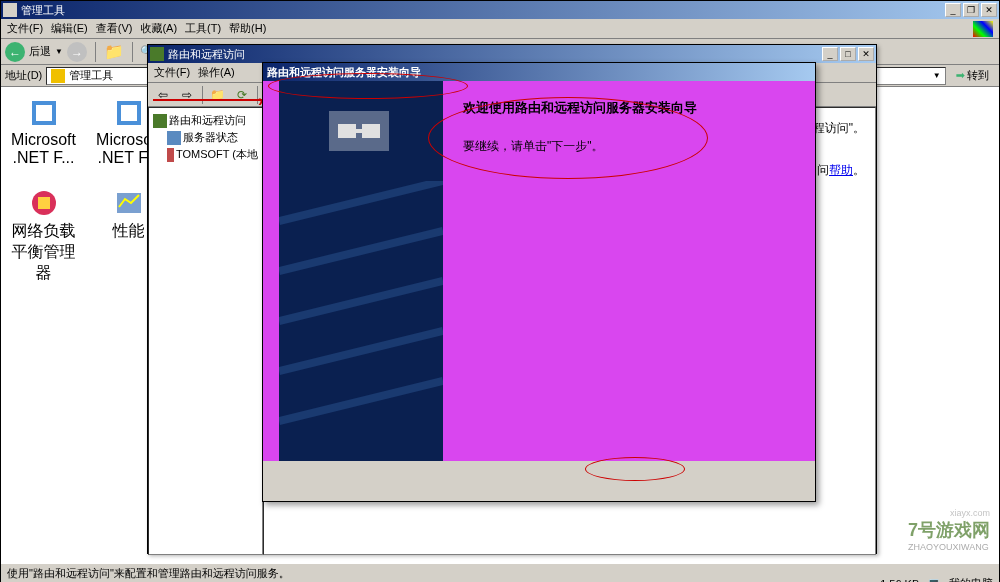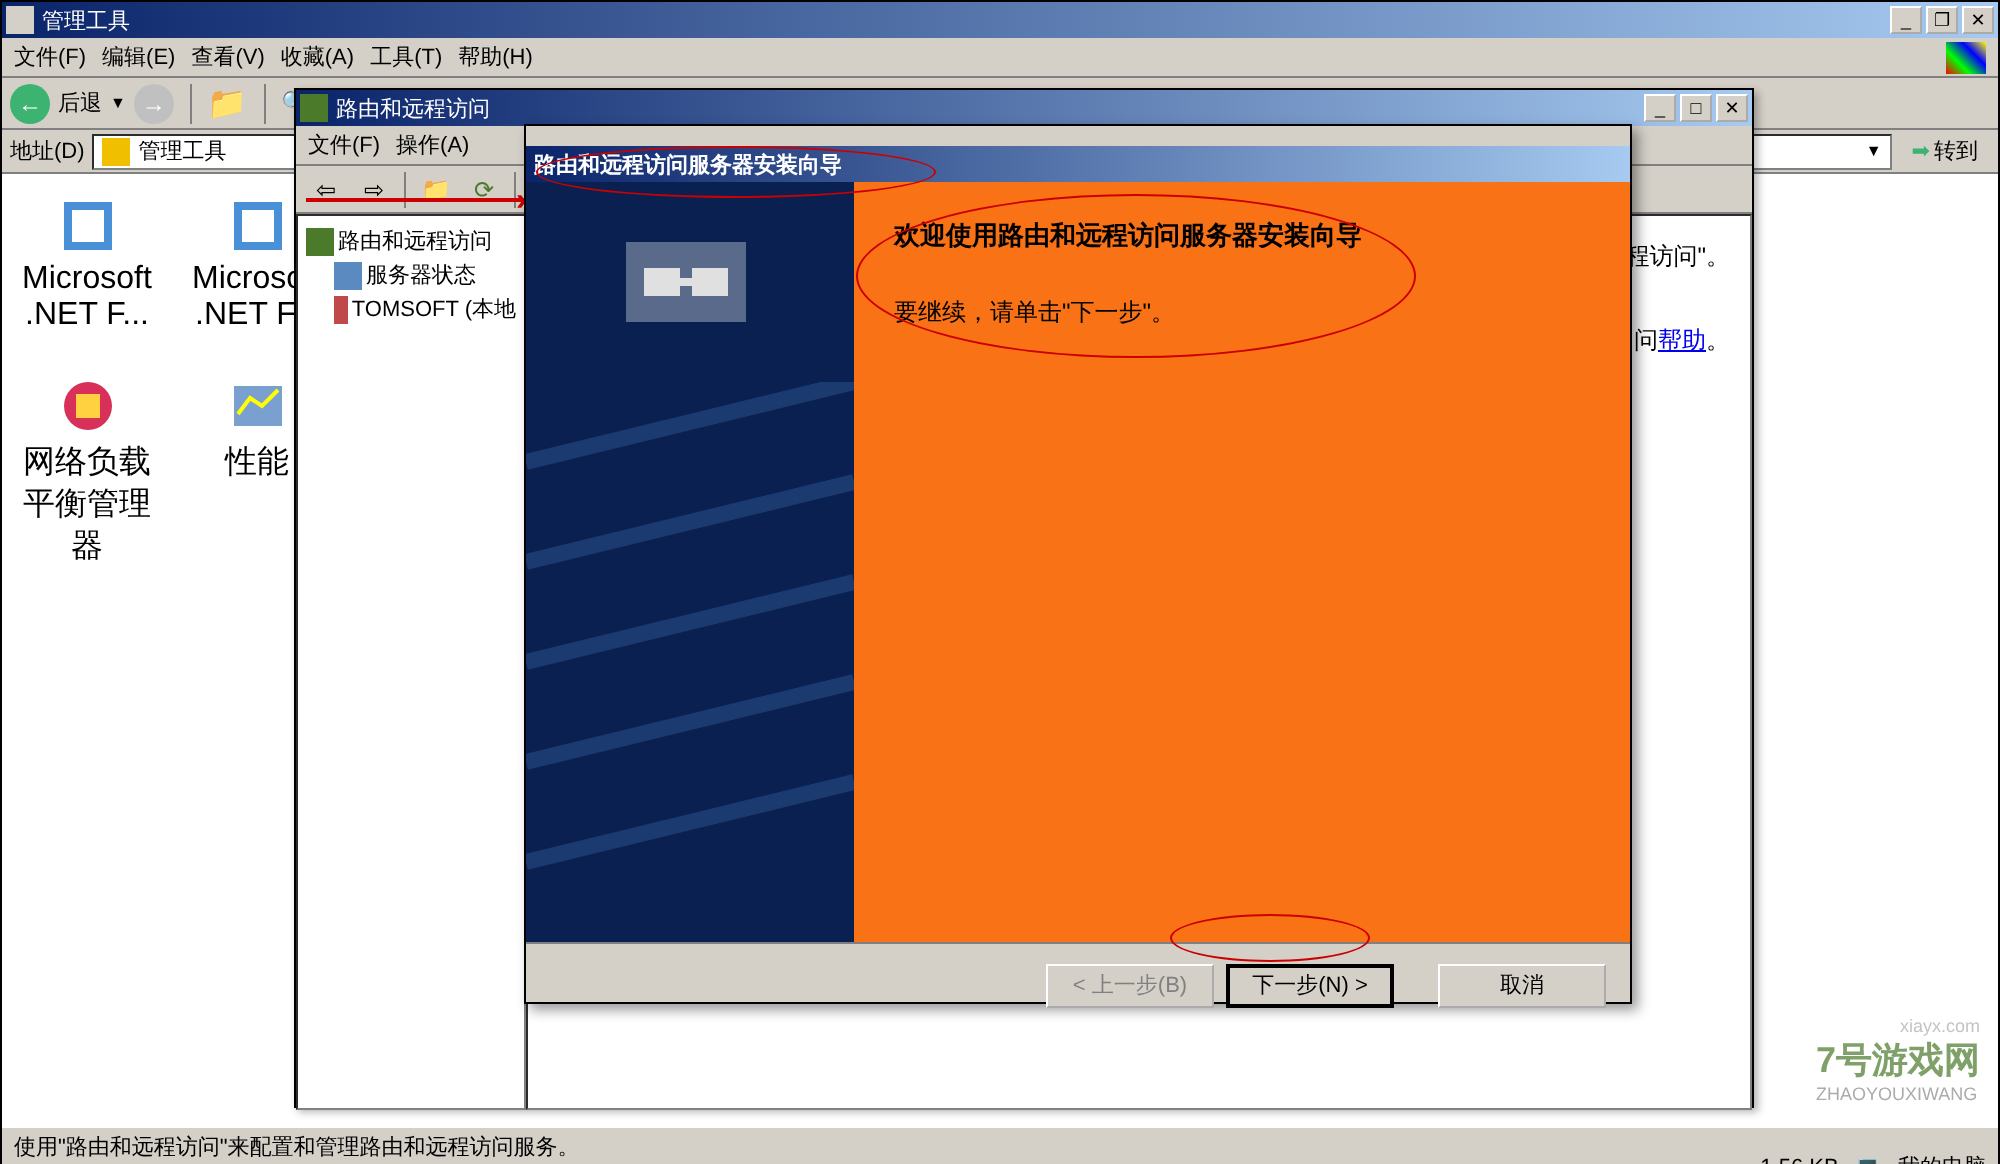--- a/index.html
+++ b/index.html
@@ -44,22 +44,22 @@
     .tree-item { display: flex; align-items: center; gap: 2px; padding: 1px 0; white-space: nowrap; }
     .tree-indent { padding-left: 14px; }
     .tree-icon { width: 14px; height: 14px; }
     
     .mmc-right { flex: 1; background: #fff; border: 1px inset #808080; padding: 10px; font-size: 12px; }
     .mmc-right-text { line-height: 1.8; }
     .link { color: #0000ee; text-decoration: underline; }
     
     
     .wizard { position: absolute; left: 262px; top: 62px; width: 554px; height: 440px; background: #d4d0c8; border: 1px solid #000; box-shadow: 3px 3px 6px rgba(0,0,0,0.4); }
-    .wizard-titlebar { height: 18px; background: linear-gradient(to right, #0a246a, #a6caf0); display: flex; align-items: center; color: #fff; padding: 0 4px; font-size: 11px; font-weight: bold; margin-top: 10px; }
-    .wizard-body { height: 380px; display: flex; background: #f97316; }
+    .wizard-titlebar { height: 18px; background: linear-gradient(to right, #0a246a, #a6caf0); display: flex; align-items: center; color: #fff; padding: 0 4px; font-size: 11px; font-weight: bold; }
+    .wizard-body { height: 380px; display: flex; background: #d946ef; padding-left: 16px; }
     .wizard-side { width: 164px; background: #0a2050; position: relative; }
     .wizard-side-icon { position: absolute; left: 50px; top: 30px; width: 60px; height: 40px; background: #5a6a8a; display: flex; align-items: center; justify-content: center; }
     .wizard-side-icon svg { width: 46px; height: 30px; }
     .wizard-side-lines { position: absolute; left: 0; top: 100px; width: 164px; height: 280px; }
     .wizard-main { flex: 1; padding: 18px 20px; font-size: 12px; }
     .wizard-h { font-size: 13px; font-weight: bold; margin-bottom: 20px; }
     .wizard-p { margin-bottom: 16px; line-height: 1.5; }
     .wizard-btns { height: 42px; border-top: 1px solid #808080; display: flex; align-items: center; justify-content: flex-end; padding: 0 12px; gap: 6px; }
     .wbtn { width: 84px; height: 22px; background: #d4d0c8; border: 1px outset #fff; font-size: 11px; display: flex; align-items: center; justify-content: center; cursor: default; }
     .wbtn.disabled { color: #808080; }
@@ -233,26 +233,20 @@
         <line x1="0" y1="140" x2="164" y2="100" stroke="#1a3a70" stroke-width="8"></line>
         <line x1="0" y1="190" x2="164" y2="150" stroke="#1a3a70" stroke-width="8"></line>
         <line x1="0" y1="240" x2="164" y2="200" stroke="#1a3a70" stroke-width="8"></line>
       </svg>
     </div>
     <div class="wizard-main">
       <div class="wizard-h">欢迎使用路由和远程访问服务器安装向导</div>
       <div class="wizard-p">要继续，请单击"下一步"。</div>
     </div>
   </div>
-  <div class="wizard-btns">
-    <div class="wbtn disabled">&lt; 上一步(B)</div>
-    <div class="wbtn default">下一步(N) &gt;</div>
-    <div style="width:10px"></div>
-    <div class="wbtn">取消</div>
-  </div>
 </div>
 
 <div class="red-ellipse ellipse1"></div>
 <div class="red-ellipse ellipse2"></div>
 <div class="red-ellipse ellipse3"></div>
 
 <div class="watermark">
   <div style="text-align:right;font-size:9px;color:#aaa">xiayx.com</div>
   <div class="watermark-text">7号游戏网</div>
   <div class="watermark-sub">ZHAOYOUXIWANG</div>

